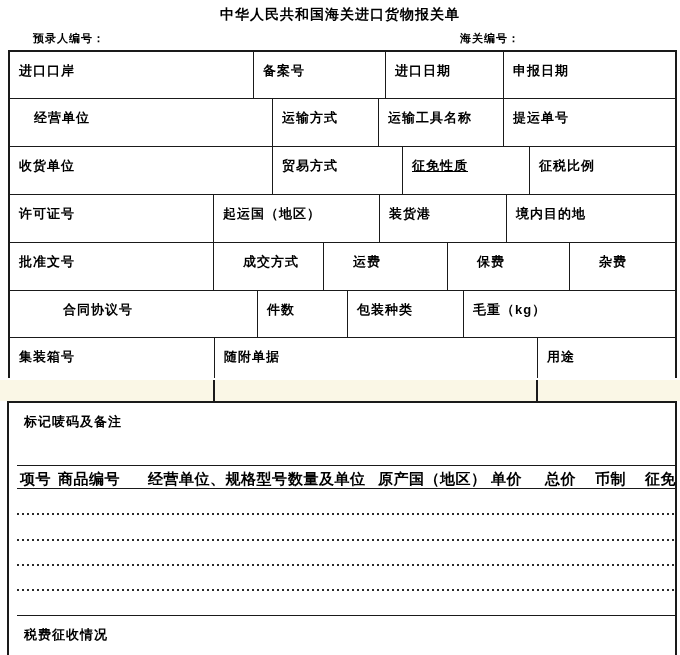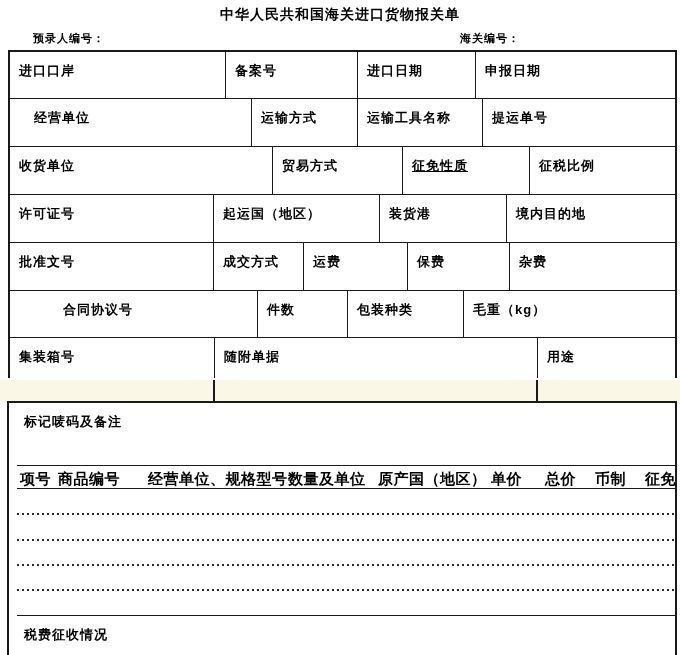--- a/index.html
+++ b/index.html
@@ -23,23 +23,23 @@
   }
   .t1row{display:flex;box-sizing:border-box;border-top:1.5px solid #1a1a1a;}
   .t1row:first-child{border-top:none;}
   .cell{
     box-sizing:border-box;border-right:1.5px solid #1a1a1a;
     padding:10px 4px 0 9px;font-size:13px;font-weight:bold;letter-spacing:1px;
     overflow:hidden;white-space:nowrap;
   }
   .cell:last-child{border-right:none;flex:1;}
   .r1{height:46px;} .r2{height:48px;} .r3{height:48px;} .r4{height:48px;}
-  .r5{height:48px;} .r6{height:47px;padding-left:44px;} .r7{height:41px;}
-  .r1 > div:nth-child(1){width:216px;} .r1 > div:nth-child(2){width:132px;} .r1 > div:nth-child(3){width:118px;}
-  .r2 > div:nth-child(1){width:242px;padding-left:24px;} .r2 > div:nth-child(2){width:106px;} .r2 > div:nth-child(3){width:125px;}
+  .r5{height:48px;gap:20px;} .r6{height:47px;padding-left:44px;} .r7{height:41px;}
+  .r1 > div:nth-child(1){width:244px;} .r1 > div:nth-child(2){width:132px;} .r1 > div:nth-child(3){width:118px;}
+  .r2 > div:nth-child(1){width:263px;padding-left:24px;} .r2 > div:nth-child(2){width:106px;} .r2 > div:nth-child(3){width:125px;}
   .r3 > div:nth-child(1){width:263px;} .r3 > div:nth-child(2){width:130px;} .r3 > div:nth-child(3){width:127px;text-decoration:underline;}
   .r4 > div:nth-child(1){width:204px;} .r4 > div:nth-child(2){width:166px;} .r4 > div:nth-child(3){width:127px;}
   .r5 > div:nth-child(1){width:204px;} .r5 > div:nth-child(2){width:90px;}  .r5 > div:nth-child(3){width:104px;} .r5 > div:nth-child(4){width:102px;}
   .r6 > div:nth-child(1){width:204px;} .r6 > div:nth-child(2){width:90px;}  .r6 > div:nth-child(3){width:116px;} .r6 > div:nth-child(4){width:115px;}
   .r7 > div:nth-child(1){width:205px;} .r7 > div:nth-child(2){width:323px;}
 
   
   #gap-band{position:absolute;left:0;top:380px;width:680px;height:21px;background:#faf7e6;}
   .gap-stub{position:absolute;top:0;width:2px;height:21px;background:#1a1a1a;}
   #gap-stub-1{left:213px;} #gap-stub-2{left:536px;}

